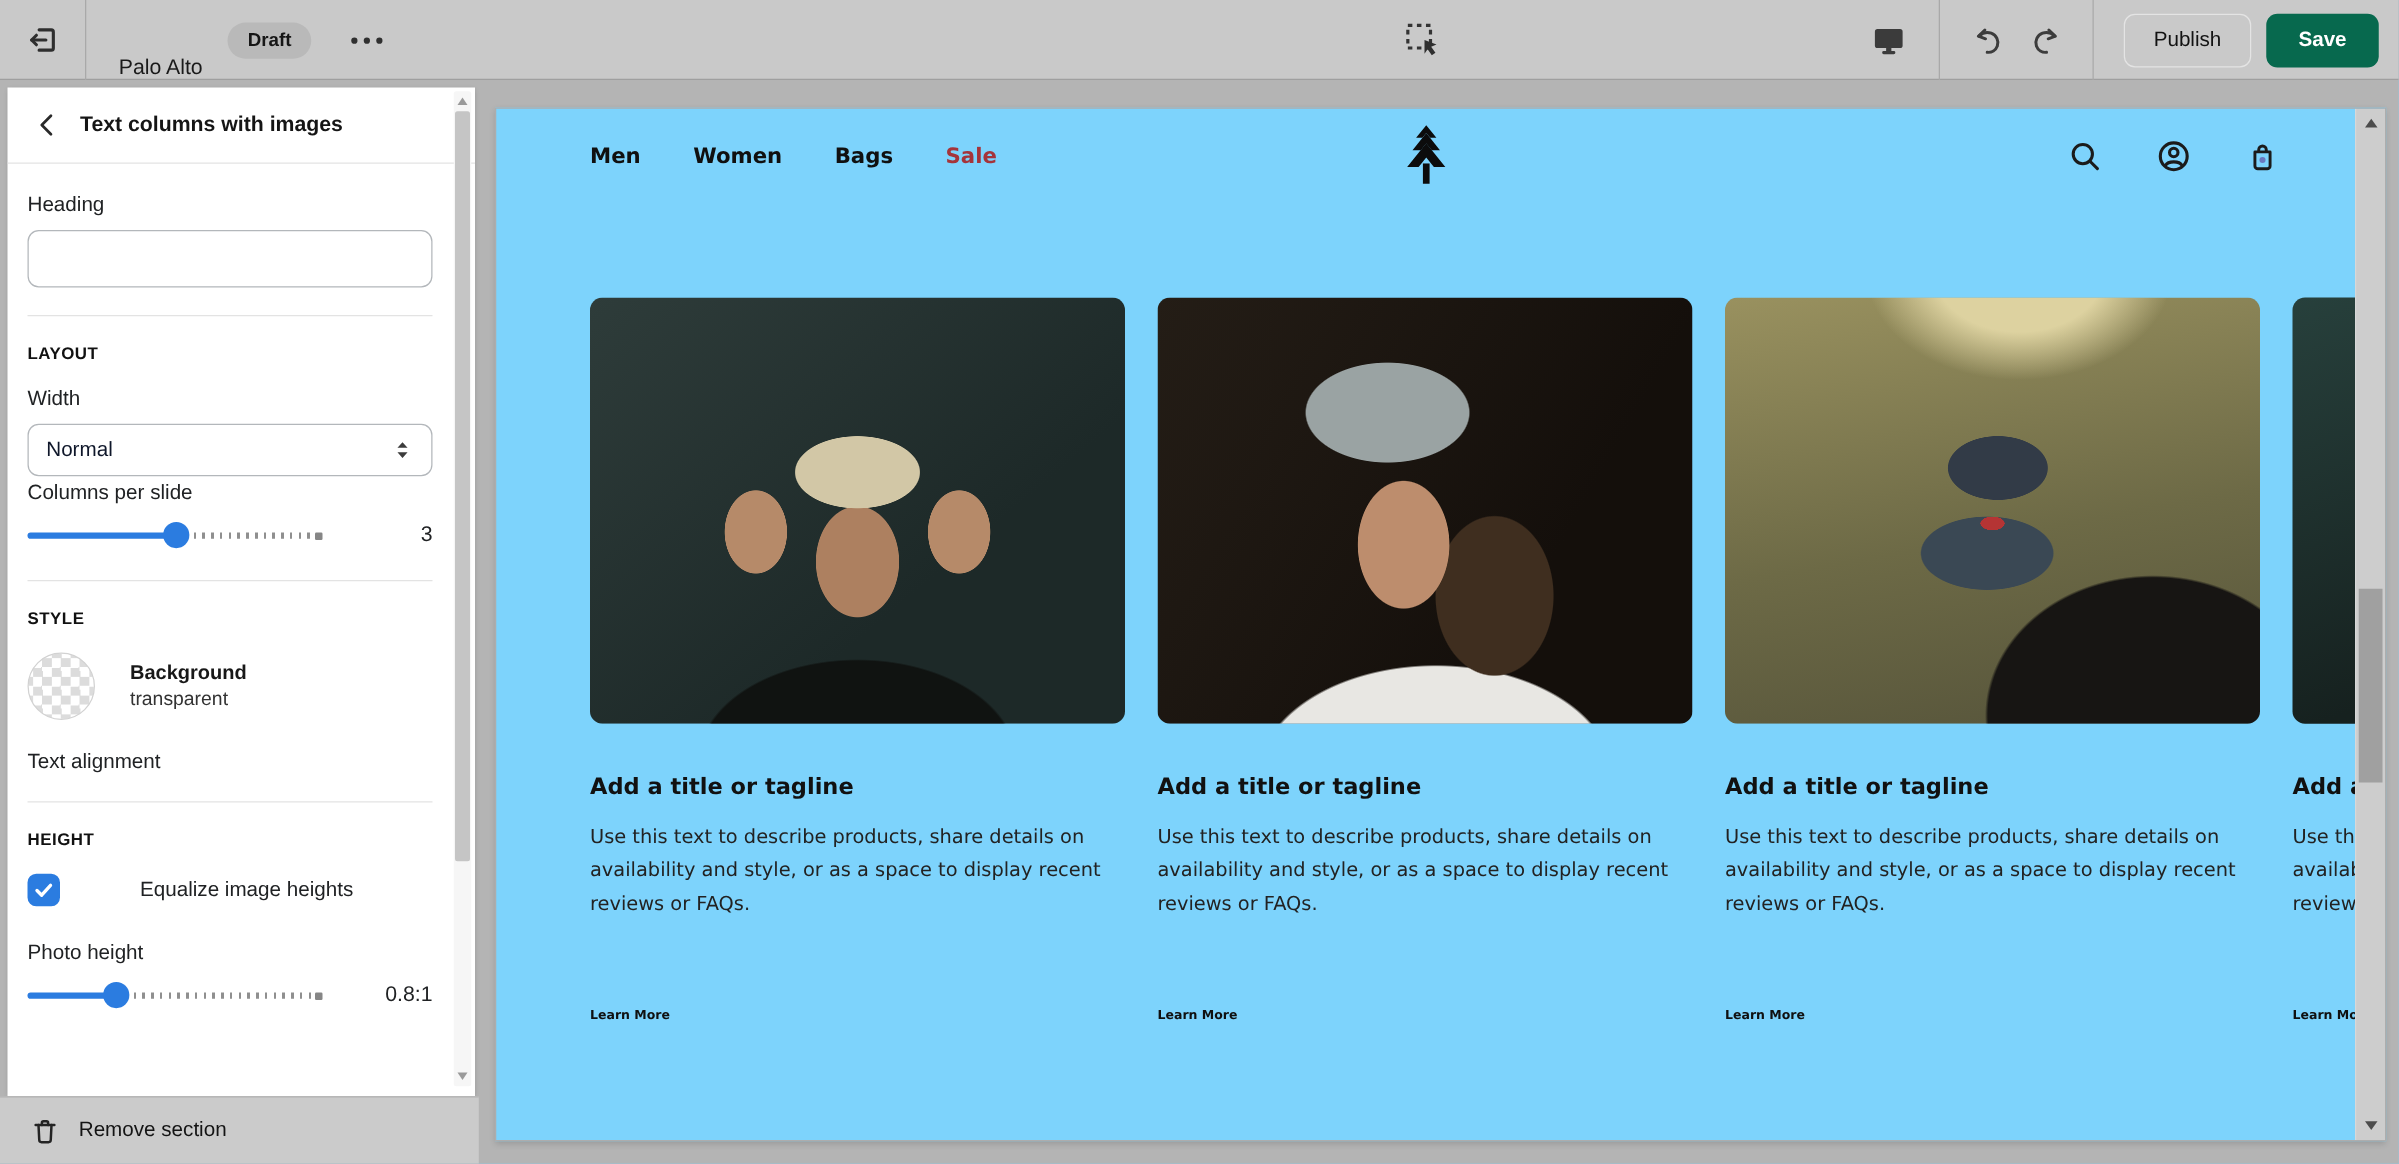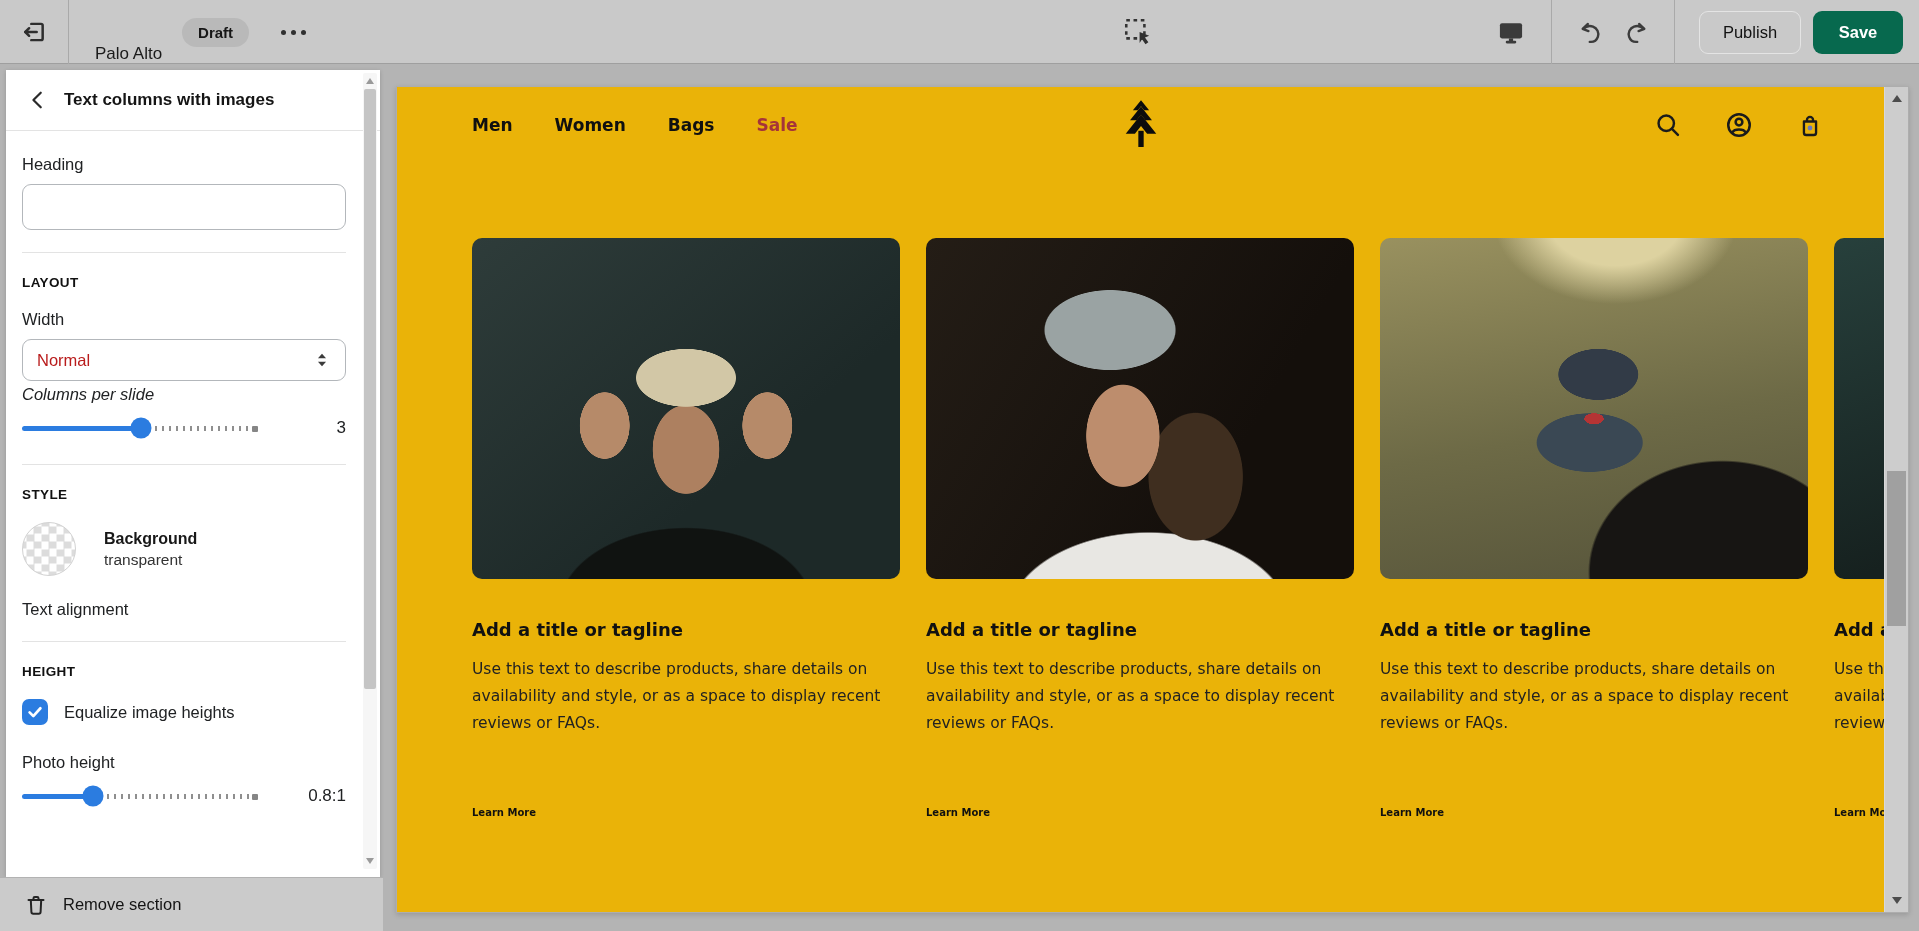--- a/index.html
+++ b/index.html
@@ -67,21 +67,21 @@
   .field-label { font-size:16.5px; color:#202224; margin-bottom:10px; }
   .text-input {
     width:100%; height:46px; border:1.5px solid #b3b7bb; border-radius:9px;
     background:#fff; font-size:16px; padding:0 12px; outline:none;
   }
   .hr { border:none; border-top:1px solid #e3e3e3; margin:22px 0; }
   .section-label { font-size:13.5px; font-weight:700; letter-spacing:.4px; color:#111; margin-bottom:20px; }
 
   .select {
     width:100%; height:42px; border:1.5px solid #b3b7bb; border-radius:9px; background:#fff;
-    display:flex; align-items:center; padding:0 14px; font-size:16.5px; color:#b91c1c; cursor:pointer;
+    display:flex; align-items:center; padding:0 14px; font-size:16.5px; color:#0f172a; cursor:pointer;
     margin-bottom:4px;
     gap:28px;
   }
   .select .updown { margin-left:auto; }
 
   .slider-row { display:flex; align-items:center; margin-top:4px; height:28px; }
   .slider { position:relative; width:238px; height:22px; flex:none; cursor:pointer; }
   .slider-fill { position:absolute; top:9px; left:0; height:5px; background:#2b7ce0; border-radius:3px; }
   .slider-ticks {
     position:absolute; top:9px; right:10px; height:5px;
@@ -98,21 +98,21 @@
   .swatch {
     width:54px; height:54px; border-radius:50%; border:1px solid #d2d2d2; cursor:pointer;
     background-image:conic-gradient(#dcdcdc 0 25%, #ffffff 0 50%, #dcdcdc 0 75%, #ffffff 0);
     background-size:15px 15px; background-position:center;
     flex:none;
   }
   .swatch-labels { margin-left:28px; }
   .swatch-title { font-size:16px; font-weight:700; color:#181818; }
   .swatch-sub { font-size:15.5px; color:#333; margin-top:3px; }
 
-  .check-row { display:flex; align-items:center; margin-bottom:28px; cursor:pointer; }
+  .check-row { display:flex; align-items:center; margin-bottom:28px; cursor:pointer;gap:48px; }
   .checkbox {
     width:26px; height:26px; border-radius:7px; border:2px solid #8a8f94; background:#fff;
     display:flex; align-items:center; justify-content:center; flex:none;
   }
   .checkbox svg { display:none; }
   .checkbox.checked { background:#2b7ce0; border-color:#2b7ce0; }
   .checkbox.checked svg { display:block; }
   .check-label { font-size:16.5px; color:#202224; margin-left:16px; }
 
   .sidebar-footer {
@@ -125,21 +125,21 @@
   
   .sb-scroll { position:absolute; top:3px; right:3px; bottom:8px; width:14px; background:#f6f6f6; border-radius:2px; }
   .sb-thumb { position:absolute; left:1px; top:16px; width:12px; height:600px; background:#c5c5c5; border-radius:2px; }
   .arr-up, .arr-dn { position:absolute; left:3px; width:0; height:0; border-left:4px solid transparent; border-right:4px solid transparent; }
   .arr-up { top:5px; border-bottom:6px solid #9a9a9a; }
   .arr-dn { bottom:5px; border-top:6px solid #9a9a9a; }
 
   
   .preview {
     position:absolute; left:396px; top:86px; width:1513px; height:827px;
-    background:#eab308; border:1px solid #adadad; overflow:hidden;
+    background:#7dd3fc; border:1px solid #adadad; overflow:hidden;
     box-shadow:0 2px 5px rgba(0,0,0,.15);
     font-family:"DejaVu Sans", sans-serif;
   }
   .store-nav {
     position:absolute; top:0; left:0; right:24px; height:76px;
     display:flex; align-items:center; padding:0 0 0 75px;
   }
   .nav-links { display:flex; gap:42px; }
   .nav-link { font-size:17px; font-weight:700; color:#101010; cursor:pointer; }
   .nav-link.sale { color:#a5343a; }
@@ -291,21 +291,21 @@
     <div class="field-label">Width</div>
     <div class="select">
       <span>Normal</span>
       <span class="updown">
         <svg width="18" height="20" viewBox="0 0 20 22">
             <path d="M5.5 9 L10 4 L14.5 9 Z M5.5 13 L10 18 L14.5 13 Z" fill="#3c3c3c"></path>
           </svg>
       </span>
     </div>
 
-    <div class="field-label" style="font-style:italic;">Columns per slide</div>
+    <div class="field-label" style="">Columns per slide</div>
     <div class="slider-row">
       <div class="slider">
         <div class="slider-ticks" style="left: 50%;"></div>
         <div class="slider-end"></div>
         <div class="slider-fill" style="width: 50%;"></div>
         <div class="slider-thumb" style="left: 50%;"></div>
       </div>
       <span class="slider-value">3</span>
     </div>
 

